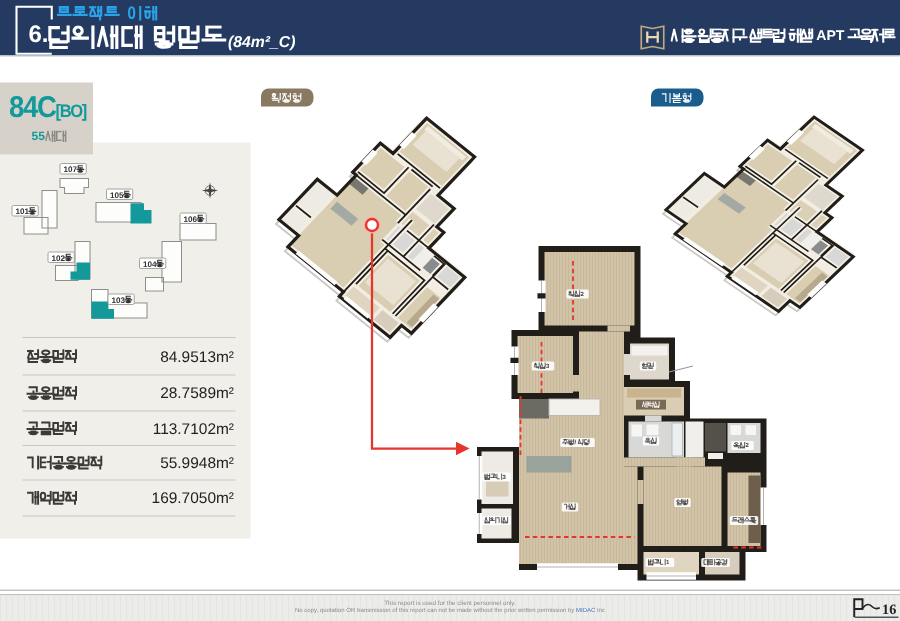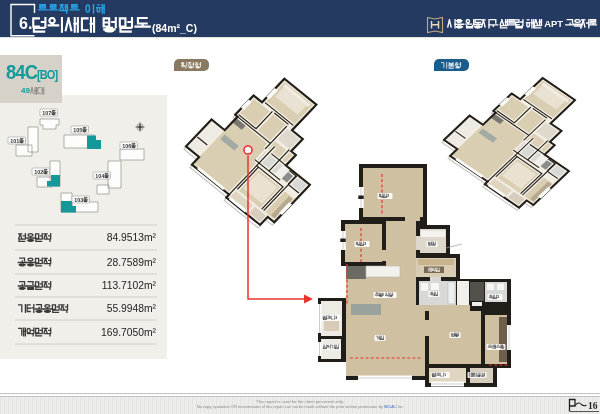--- a/index.html
+++ b/index.html
@@ -26,21 +26,21 @@
 <div class="abs" style="left:19px;top:15px;font-size:16px;font-weight:bold;color:#fff;">6.</div>
 <svg class="abs" style="left:32px;top:17px;" width="125" height="18" viewBox="0 0 125 18">
     <path transform="translate(0.00,0.00) scale(1.560)" d="M4.4 0.9 L0.8 0.9 L0.8 6.1 L4.4 6.1 M8.6 0.4 L8.6 6.6 M6.3 3.2 L8.6 3.2 M7.8 7.0 L1.2 7.0 L1.2 9.4 L7.8 9.4" fill="none" stroke="#fff" stroke-width="1.35" stroke-linecap="square"></path>
     <path transform="translate(16.22,0.00) scale(1.560)" d="M0.8 2.3 A1.7 1.7 0 1 0 4.2 2.3 A1.7 1.7 0 1 0 0.8 2.3 M0.3 5.4 L6.4 5.4 M3.2 3.8 L3.2 5.4 M8.8 0.4 L8.8 9.4" fill="none" stroke="#fff" stroke-width="1.35" stroke-linecap="square"></path>
     <path transform="translate(32.45,0.00) scale(1.560)" d="M2.6 0.9 L0.8 8.5 M2.6 0.9 L4.4 8.5 M8.6 0.4 L8.6 9.4 M6.3 4.3 L8.6 4.3 M6.6 0.4 L6.6 9.4" fill="none" stroke="#fff" stroke-width="1.35" stroke-linecap="square"></path>
     <path transform="translate(48.67,0.00) scale(1.560)" d="M4.4 0.9 L0.8 0.9 L0.8 8.5 L4.4 8.5 M8.6 0.4 L8.6 9.4 M6.3 4.3 L8.6 4.3 M6.6 0.4 L6.6 9.4" fill="none" stroke="#fff" stroke-width="1.35" stroke-linecap="square"></path>
     <path transform="translate(70.36,0.00) scale(1.560)" d="M0.8 0.9 L0.8 6.1 M4.4 0.9 L4.4 6.1 M0.8 3.5 L4.4 3.5 M0.8 6.1 L4.4 6.1 M0.8 0.9 L4.4 0.9 M8.6 0.4 L8.6 6.6 M6.3 3.2 L8.6 3.2 M1.2 7.9 L7.8 7.9 M2.9 7.0 L6.2 7.0 M2.0 8.6 A2.5 0.7 0 1 0 7.0 8.6 A2.5 0.7 0 1 0 2.0 8.6" fill="none" stroke="#fff" stroke-width="1.35" stroke-linecap="square"></path>
     <path transform="translate(86.58,0.00) scale(1.560)" d="M0.8 0.9 L4.4 0.9 L4.4 6.1 L0.8 6.1 Z M8.6 0.4 L8.6 6.6 M6.3 3.2 L8.6 3.2 M7.8 7.0 L1.2 7.0 L1.2 9.4 L7.8 9.4" fill="none" stroke="#fff" stroke-width="1.35" stroke-linecap="square"></path>
     <path transform="translate(102.80,0.00) scale(1.560)" d="M7.6 0.6 L2.0 0.6 L2.0 4.2 L7.6 4.2 M0.4 6.2 L9.6 6.2 M5 4.4 L5 6.2" fill="none" stroke="#fff" stroke-width="1.35" stroke-linecap="square"></path>
   </svg>
-<div class="abs" style="left:152px;top:22px;font-size:10.5px;font-weight:bold;color:#fff;">(84m²_C)</div>
+<div class="abs" style="left:152px;top:22px;font-size:10.5px;font-weight:bold;color:#fff;font-style:italic;">(84m²_C)</div>
 <svg class="abs" style="left:426px;top:16px;" width="18" height="18" viewBox="0 0 18 18">
   <path d="M1.5 1.5 L9 3 L16.5 1.5 L16.5 16.5 L9 15 L1.5 16.5 Z" fill="none" stroke="#c0a97a" stroke-width="1.1"></path>
   <path d="M5.5 5 L5.5 12.5 M12.5 5 L12.5 12.5 M5.5 8.8 L12.5 8.8" stroke="#ead9ae" stroke-width="1.5" fill="none"></path>
 </svg>
 <svg class="abs" style="left:447px;top:19px;" width="150" height="13" viewBox="0 0 150 13">
     <path transform="translate(0.00,0.00) scale(0.940)" d="M2.6 0.9 L0.8 8.5 M2.6 0.9 L4.4 8.5 M8.6 0.4 L8.6 9.4" fill="none" stroke="#fff" stroke-width="1.45" stroke-linecap="square"></path>
     <path transform="translate(7.71,0.00) scale(0.940)" d="M2.0 1.7 L7.6 1.7 M3.4 0.6 L6.2 0.6 M2.7 2.6 A2.1 0.9 0 1 0 6.9 2.6 A2.1 0.9 0 1 0 2.7 2.6 M0.4 5.6 L9.6 5.6 M1.6 8.2 L8.2 8.2 M3.3 7.4 L6.6 7.4 M2.4 8.9 A2.5 0.7 0 1 0 7.4 8.9 A2.5 0.7 0 1 0 2.4 8.9" fill="none" stroke="#fff" stroke-width="1.45" stroke-linecap="square"></path>
     <path transform="translate(18.52,0.00) scale(0.940)" d="M0.8 2.3 A1.7 1.7 0 1 0 4.2 2.3 A1.7 1.7 0 1 0 0.8 2.3 M0.3 5.4 L6.4 5.4 M3.2 3.8 L3.2 5.4 M8.8 0.4 L8.8 6.4 M1.2 7.2 L1.2 9.5 M7.4 7.2 L7.4 9.5 M1.2 8.3 L7.4 8.3 M1.2 9.5 L7.4 9.5" fill="none" stroke="#fff" stroke-width="1.45" stroke-linecap="square"></path>
     <path transform="translate(26.23,0.00) scale(0.940)" d="M7.6 0.6 L2.0 0.6 L2.0 3.6 L7.6 3.6 M0.4 5.6 L9.6 5.6 M5 3.8 L5 5.6 M1.6 8.2 L8.2 8.2 M3.3 7.4 L6.6 7.4 M2.4 8.9 A2.5 0.7 0 1 0 7.4 8.9 A2.5 0.7 0 1 0 2.4 8.9" fill="none" stroke="#fff" stroke-width="1.45" stroke-linecap="square"></path>
     <path transform="translate(33.93,0.00) scale(0.940)" d="M0.8 0.9 L4.4 0.9 M2.6 0.9 L0.8 8.5 M2.6 0.9 L4.4 8.5 M8.6 0.4 L8.6 9.4" fill="none" stroke="#fff" stroke-width="1.45" stroke-linecap="square"></path>
@@ -52,21 +52,21 @@
     <path transform="translate(86.39,0.00) scale(0.940)" d="M2.6 0.9 L0.8 6.1 M2.6 0.9 L4.4 6.1 M8.6 0.4 L8.6 6.6 M6.3 3.2 L8.6 3.2 M6.6 0.4 L6.6 6.6 M7.8 7.0 L1.2 7.0 L1.2 9.4 L7.8 9.4" fill="none" stroke="#fff" stroke-width="1.45" stroke-linecap="square"></path>
     <text x="97.2" y="7.7" font-size="9.4" font-weight="bold" fill="#fff">APT</text>
     <path transform="translate(118.35,0.00) scale(0.940)" d="M2.0 0.6 L7.6 0.6 L7.6 4.2 M0.4 6.2 L9.6 6.2 M5 4.4 L5 6.2" fill="none" stroke="#fff" stroke-width="1.45" stroke-linecap="square"></path>
     <path transform="translate(126.05,0.00) scale(0.940)" d="M2.0 2.1 A2.8 1.5 0 1 0 7.6 2.1 A2.8 1.5 0 1 0 2.0 2.1 M0.4 5.6 L9.6 5.6 M5 5.6 L5 7.2 M1.6 7.4 L8.2 7.4 L8.2 9.6" fill="none" stroke="#fff" stroke-width="1.45" stroke-linecap="square"></path>
     <path transform="translate(133.76,0.00) scale(0.940)" d="M0.8 0.9 L4.4 0.9 M2.6 0.9 L0.8 8.5 M2.6 0.9 L4.4 8.5 M8.6 0.4 L8.6 9.4 M6.3 4.3 L8.6 4.3" fill="none" stroke="#fff" stroke-width="1.45" stroke-linecap="square"></path>
     <path transform="translate(141.47,0.00) scale(0.940)" d="M2.0 0.6 L7.6 0.6 L7.6 2.4 L2.0 2.4 L2.0 4.2 L7.6 4.2 M0.4 6.2 L9.6 6.2 M5 4.4 L5 6.2" fill="none" stroke="#fff" stroke-width="1.45" stroke-linecap="square"></path>
   </svg>
 <div class="abs" style="left:0;top:95px;width:167px;height:264px;background:#f1efea;"></div>
 <div class="abs" style="left:0;top:55px;width:62px;height:48px;background:#d7d2c9;"></div>
 <div class="abs" style="left:6px;top:61px;font-size:20px;font-weight:bold;color:#12999b;letter-spacing:-1px;transform:scaleX(0.92);transform-origin:0 0;white-space:nowrap;">84C<span style="font-size:12px;">[BO]</span></div>
-<div class="abs" style="left:21px;top:86px;font-size:8px;font-weight:bold;color:#12999b;">49</div>
+<div class="abs" style="left:21px;top:86px;font-size:8px;font-weight:bold;color:#12999b;">55</div>
 <svg class="abs" style="left:30px;top:87px;" width="20" height="11" viewBox="0 0 20 11">
     <path transform="translate(0.00,0.00) scale(0.760)" d="M2.6 0.9 L0.8 8.5 M2.6 0.9 L4.4 8.5 M8.6 0.4 L8.6 9.4 M6.3 4.3 L8.6 4.3 M6.6 0.4 L6.6 9.4" fill="none" stroke="#8a8a85" stroke-width="1.30" stroke-linecap="square"></path>
     <path transform="translate(7.22,0.00) scale(0.760)" d="M4.4 0.9 L0.8 0.9 L0.8 8.5 L4.4 8.5 M8.6 0.4 L8.6 9.4 M6.3 4.3 L8.6 4.3 M6.6 0.4 L6.6 9.4" fill="none" stroke="#8a8a85" stroke-width="1.30" stroke-linecap="square"></path>
   </svg>
 <svg class="abs" style="left:0;top:95px;" width="167" height="264" viewBox="0 0 167 264">
     <g fill="#fdfdfb" stroke="#8f8f89" stroke-width="0.7">
       <path d="M40 24 h19 v6 h-3 v4 h-13 v-4 h-3 z"></path>
       <path d="M28 32 h10 v25 h-10 z M16 50 h16 v11 h-16 z"></path>
       <path d="M64 40 h30 v13 h-30 z"></path>
       <path d="M120 54 h24 v11 h-24 z"></path>

